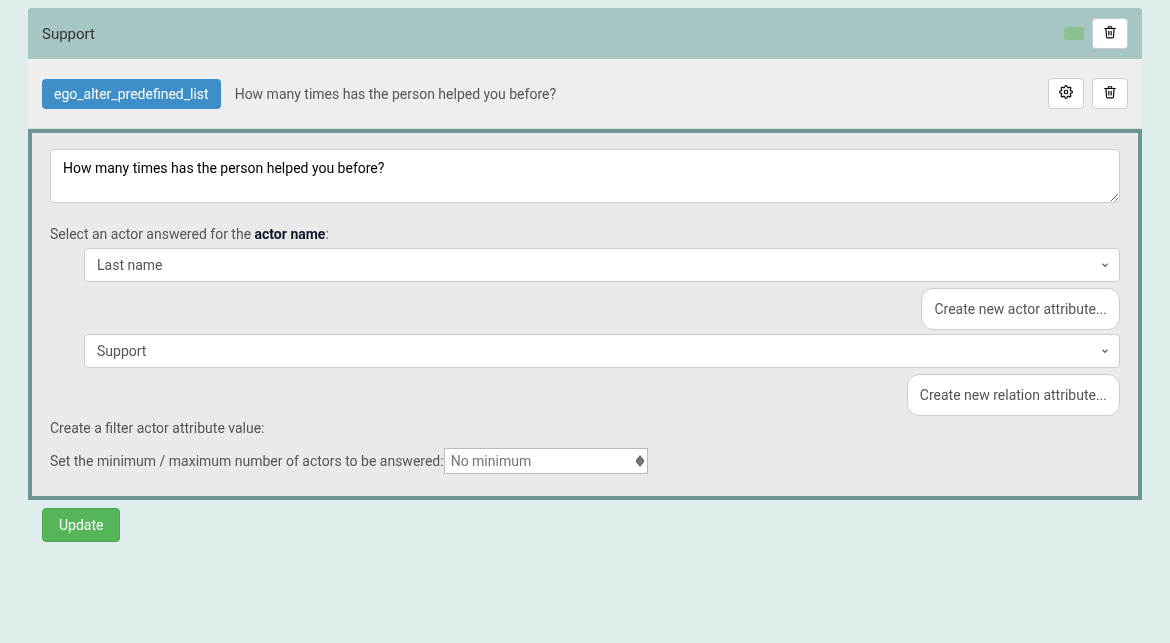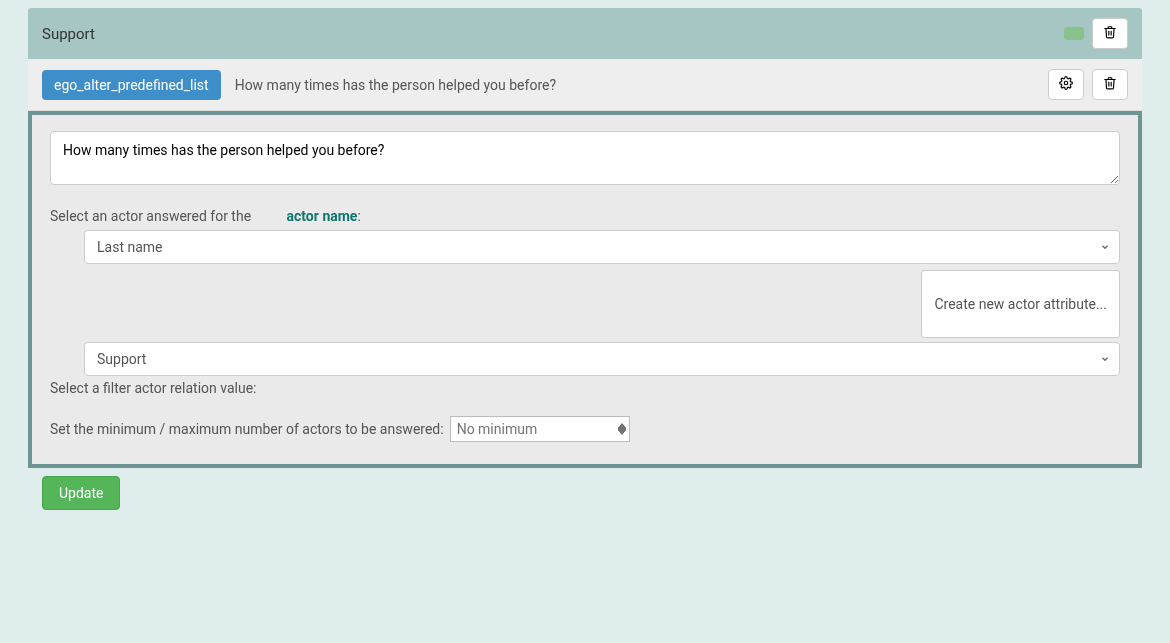--- a/index.html
+++ b/index.html
@@ -52,21 +52,21 @@
       justify-content: center;
     }
     .question-bar-wrap {
       background: #eee;
       padding: 0 14px;
       border-bottom: 1px solid #ddd;
     }
     .question-bar {
       display: flex;
       align-items: center;
-      padding: 10px 0;
+      padding: 19px 0;
       justify-content: flex-end;
     }
     .qtype-badge {
       background: #3e8ec9;
       color: #fff;
       padding: 7px 12px;
       border-radius: 4px;
       font-size: 14px;
       white-space: nowrap;
     }
@@ -96,21 +96,21 @@
       background: #fff;
     }
     .field-block {
       margin-top: 20px;
     }
     .field-label {
       color: #555;
       margin-bottom: 6px;
       font-size: 14px;
     }
-    .field-label b { color:#0f766e;margin-left:32px; }
+    .field-label b { color:#0f172a; }
     .select-wrap {
       position: relative;
       padding-left: 34px;
     }
     .std-select {
       width: 100%;
       appearance: none;
       -webkit-appearance: none;
       border: 1px solid #ccc;
       border-radius: 4px;
@@ -129,35 +129,34 @@
       color: #666;
     }
     .row-right {
       display: flex;
       justify-content: flex-end;
       margin-top: 6px;
     }
     .btn-default {
       background: #fff;
       border: 1px solid #ccc;
-      border-radius: 3px;
-      padding: 25px 12px;
+      border-radius: 12px;
+      padding: 12px 12px;
       font: inherit;
       color: #555;
       cursor: pointer;
     }
     .number-row {
-      margin-top: 20px;
-      display: flex;
-      align-items: center;
-      gap: 6px;
+      margin-top: 12px;
+      display: flex;
+      align-items: center;
       color: #555;
     }
     .num-input {
-      width: 180px;
+      width: 204px;
       border: 1px solid #bbb;
       background: #fff;
       padding: 4px 24px 4px 6px;
       font: inherit;
       color: #888;
       height: 26px;
     }
     .num-wrap {
       position: relative;
       display: inline-block;
@@ -261,25 +260,28 @@
 
       <div class="field-block" style="margin-top:4px;">
         <div class="select-wrap">
           <div class="std-select">Support</div>
           <span class="chev">
             <svg width="10" height="10" viewBox="0 0 24 24" fill="none" stroke="#666" stroke-width="3">
                 <polyline points="6 9 12 15 18 9"></polyline>
               </svg>
           </span>
         </div>
+        <div class="row-right">
+          <button class="btn-default">Create new relation attribute...</button>
+        </div>
       </div>
 
 
       <div class="field-block" style="margin-top:4px;">
-        <div class="field-label">Select a filter actor relation value:</div>
+        <div class="field-label">Create a filter actor attribute value:</div>
       </div>
 
       <div class="number-row">
         <span>Set the minimum / maximum number of actors to be answered:</span>
         <span class="num-wrap">
           <input type="text" class="num-input" placeholder="No minimum" style="">
           <span class="spin">
             <svg width="8" height="6" viewBox="0 0 10 6" fill="#777">
                 <polygon points="5,0 10,6 0,6"></polygon>
               </svg>

